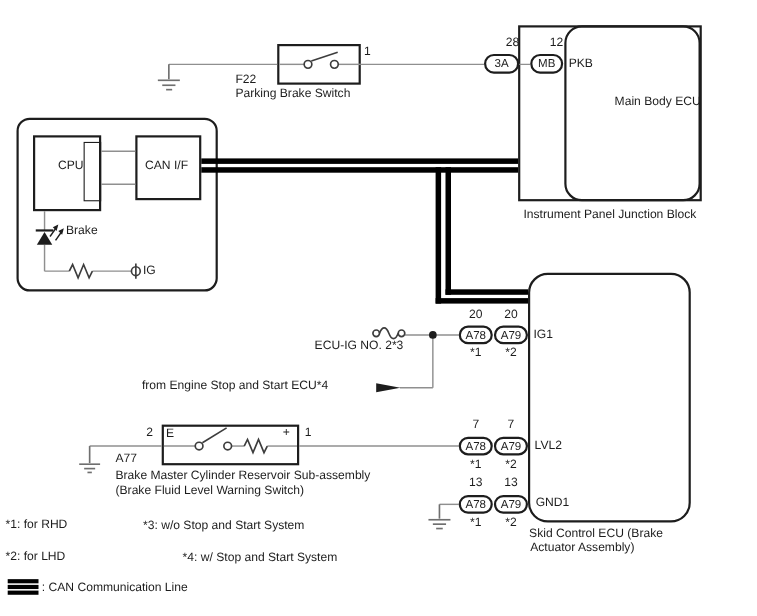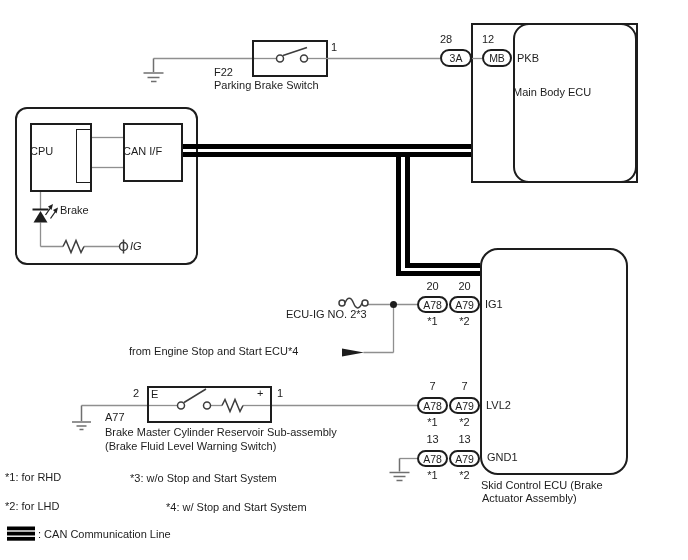--- a/index.html
+++ b/index.html
@@ -5,21 +5,21 @@
   html,body{margin:0;padding:0;background:#ffffff;}
   .stage{
     position:relative;width:688px;height:560px;background:#ffffff;
     font-family:"Liberation Sans","DejaVu Sans",sans-serif;color:#1d1d1d;
     overflow:hidden;
   }
   .box{position:absolute;border:2px solid #1d1d1d;background:transparent;box-sizing:border-box;z-index:1;}
   .rnd{border-radius:14px;}
   svg.wirelayer{position:absolute;left:0;top:0;z-index:2;}
   .lbl{position:absolute;font-size:11px;line-height:12px;white-space:nowrap;z-index:3;}
-  .ctr{text-align:left;}
+  .ctr{text-align:right;}
   .oval{
     position:absolute;border:2px solid #1d1d1d;border-radius:9px;background:#ffffff;
     box-sizing:border-box;display:flex;align-items:center;justify-content:center;
     font-size:10.5px;z-index:3;letter-spacing:0;
   }
   .pin{position:absolute;font-size:11px;line-height:12px;text-align:center;width:31px;z-index:3;}
 </style>
 </head>
 <body>
 
@@ -144,25 +144,26 @@
   <div class="oval" style="left:449px;top:450px;width:31px;height:17px;">A79</div>
 
   <div class="lbl" style="left:214px;top:66px;">F22</div>
   <div class="lbl" style="left:214px;top:79px;">Parking Brake Switch</div>
   <div class="lbl" style="left:331px;top:41px;">1</div>
 
   <div class="lbl ctr" style="left:440px;top:33px;width:32px;">28</div>
   <div class="lbl ctr" style="left:482px;top:33px;width:30px;">12</div>
   <div class="lbl" style="left:517px;top:52px;">PKB</div>
   <div class="lbl ctr" style="left:513px;top:86px;width:124px;">Main Body ECU</div>
+  <div class="lbl ctr" style="left:461px;top:189px;width:172px;">Instrument Panel Junction Block</div>
 
   <div class="lbl ctr" style="left:30px;top:145px;width:46px;">CPU</div>
   <div class="lbl ctr" style="left:123px;top:145px;width:48px;">CAN I/F</div>
   <div class="lbl" style="left:60px;top:204px;">Brake</div>
-  <div class="lbl" style="left:130px;top:240px;font-style:italic;">IG</div>
+  <div class="lbl" style="left:130px;top:240px;">IG</div>
 
   <div class="lbl" style="left:286px;top:308px;">ECU-IG NO. 2*3</div>
   <div class="lbl" style="left:129px;top:345px;text-align:center;">from Engine Stop and Start ECU*4</div>
 
   <div class="pin" style="left:417px;top:280px;">20</div>
   <div class="pin" style="left:449px;top:280px;">20</div>
   <div class="pin" style="left:417px;top:315px;">*1</div>
   <div class="pin" style="left:449px;top:315px;">*2</div>
   <div class="lbl" style="left:485px;top:298px;">IG1</div>
 

